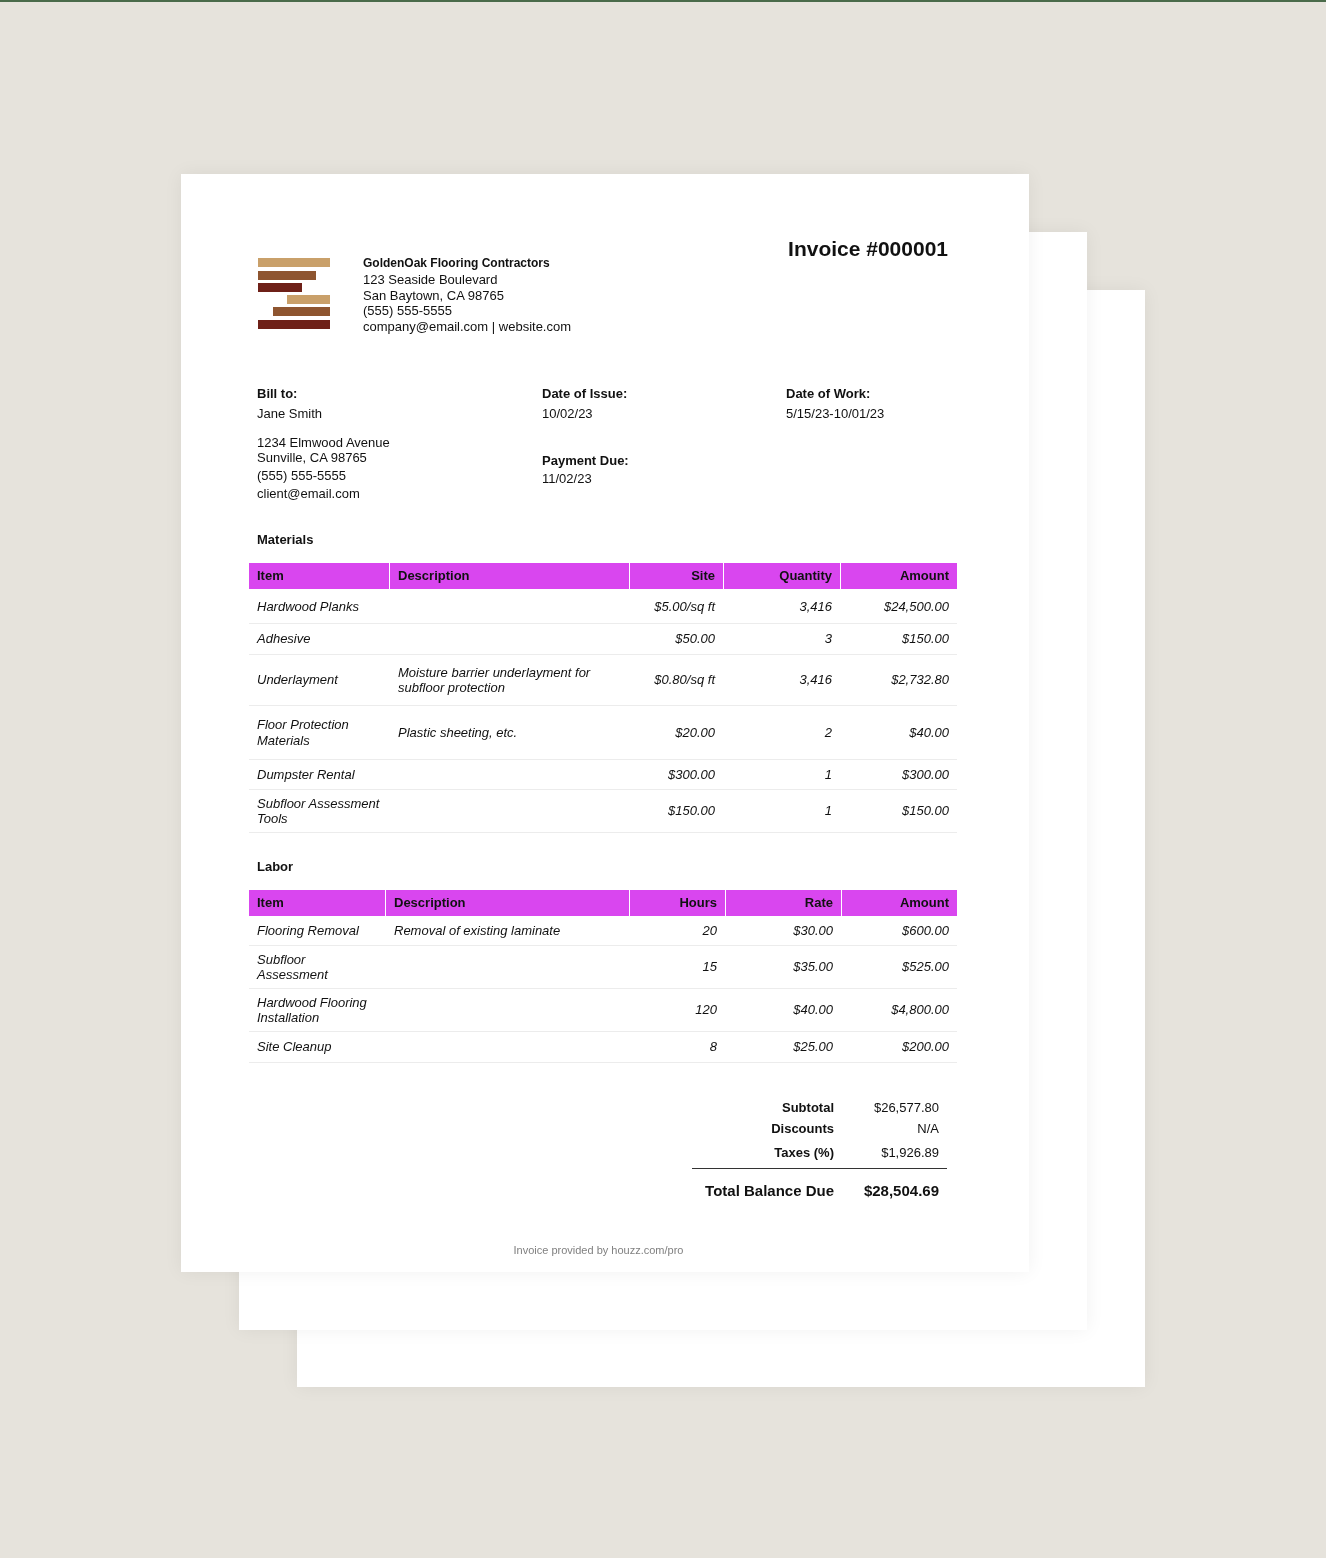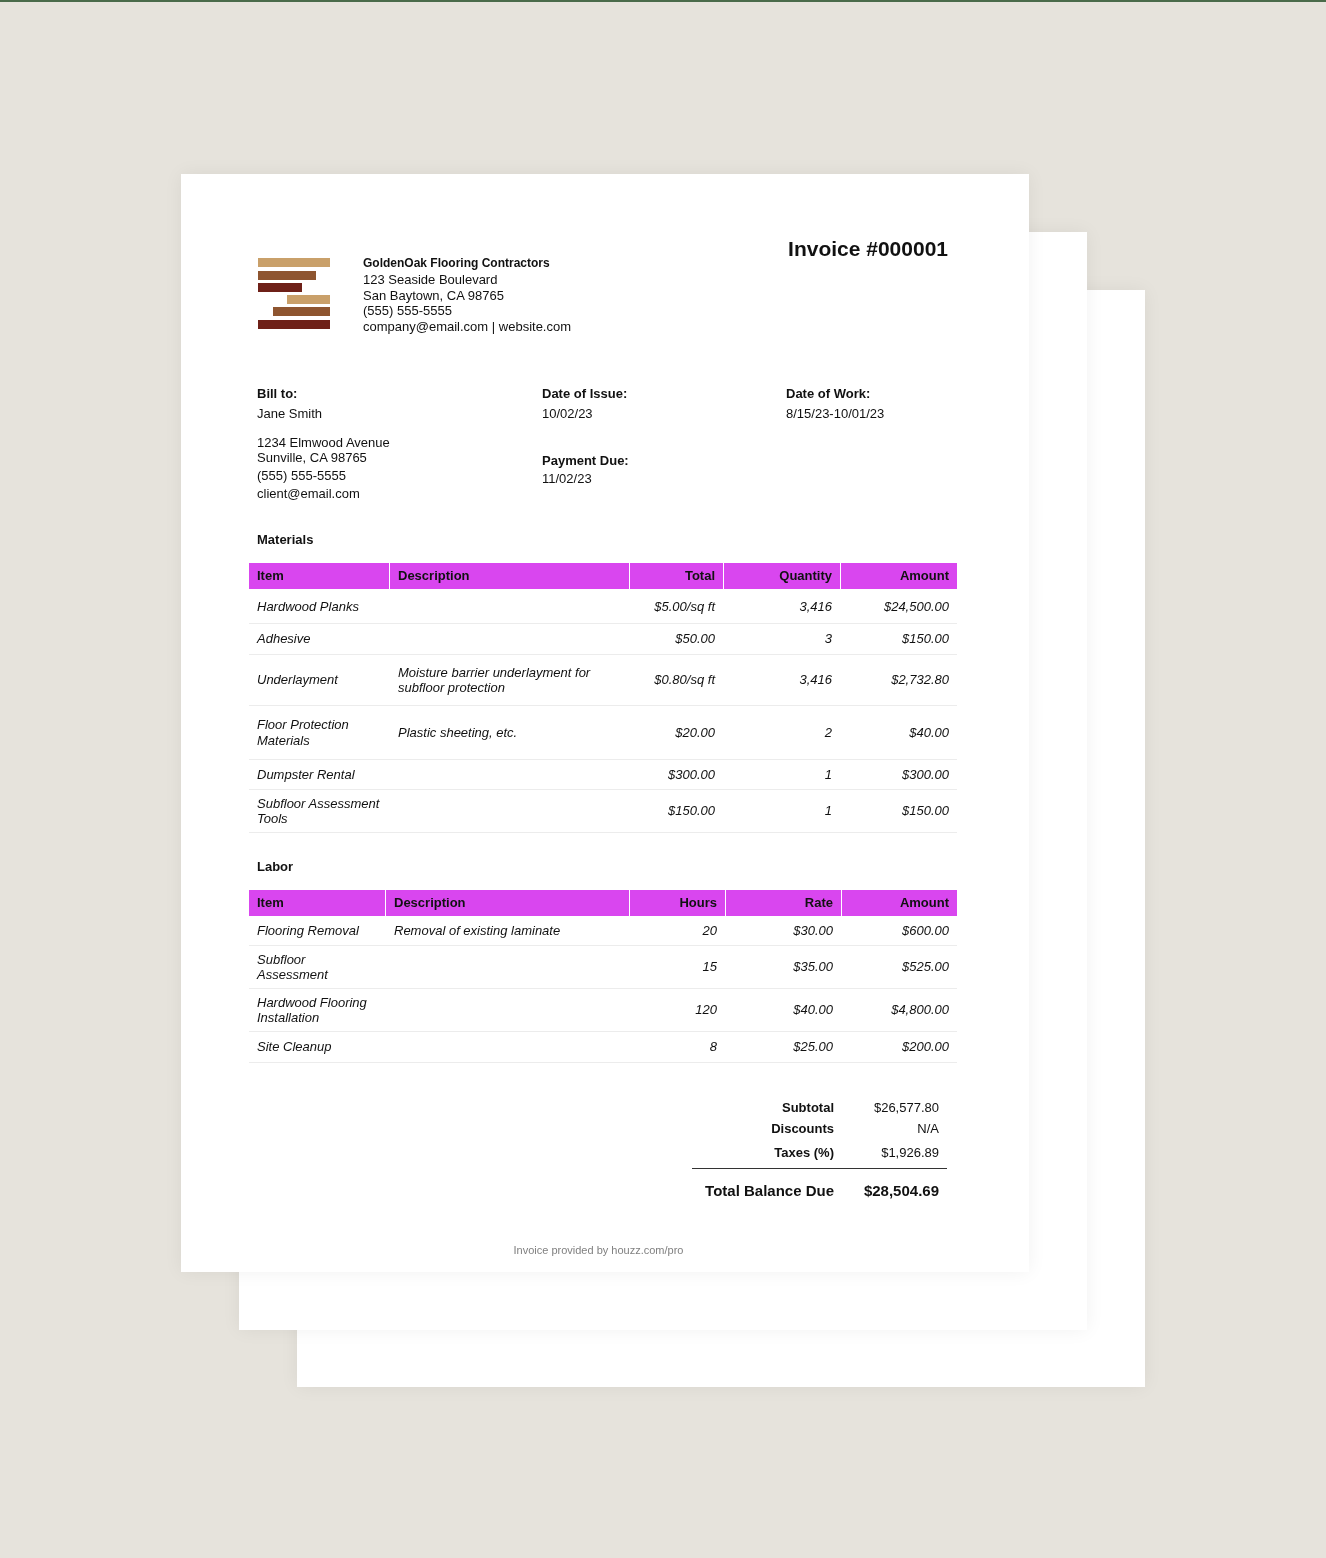--- a/index.html
+++ b/index.html
@@ -92,30 +92,30 @@
   <div class="abs" style="left:361px; top:212px;">
     <div class="lbl" style="line-height:16px;">Date of Issue:</div>
     <div class="val" style="margin-top:4px; line-height:15px;">10/02/23</div>
   </div>
   <div class="abs" style="left:361px; top:279px;">
     <div class="lbl" style="line-height:16px;">Payment Due:</div>
     <div class="val" style="margin-top:2px; line-height:15px;">11/02/23</div>
   </div>
   <div class="abs" style="left:605px; top:212px;">
     <div class="lbl" style="line-height:16px;">Date of Work:</div>
-    <div class="val" style="margin-top:4px; line-height:15px;">8/15/23-10/01/23</div>
+    <div class="val" style="margin-top:4px; line-height:15px;">5/15/23-10/01/23</div>
   </div>
 
   <div class="abs section-title" style="left:76px; top:358px;">Materials</div>
 
   <div class="tbl" style="top:389px;">
     <div class="thead">
       <div class="th" style="left:0; width:140px;">Item</div>
       <div class="th" style="left:141px; width:239px;">Description</div>
-      <div class="th r" style="left:381px; width:93px;">Total</div>
+      <div class="th r" style="left:381px; width:93px;">Site</div>
       <div class="th r" style="left:475px; width:116px;">Quantity</div>
       <div class="th r" style="left:592px; width:116px;">Amount</div>
     </div>
 
     <div class="row" style="height:34px; margin-top:1px;">
       <div class="td" style="left:0; width:140px;">Hardwood Planks</div>
       <div class="td" style="left:141px; width:239px;"></div>
       <div class="td r" style="left:381px; width:93px;">$5.00/sq ft</div>
       <div class="td r" style="left:475px; width:116px;">3,416</div>
       <div class="td r" style="left:592px; width:116px;">$24,500.00</div>

